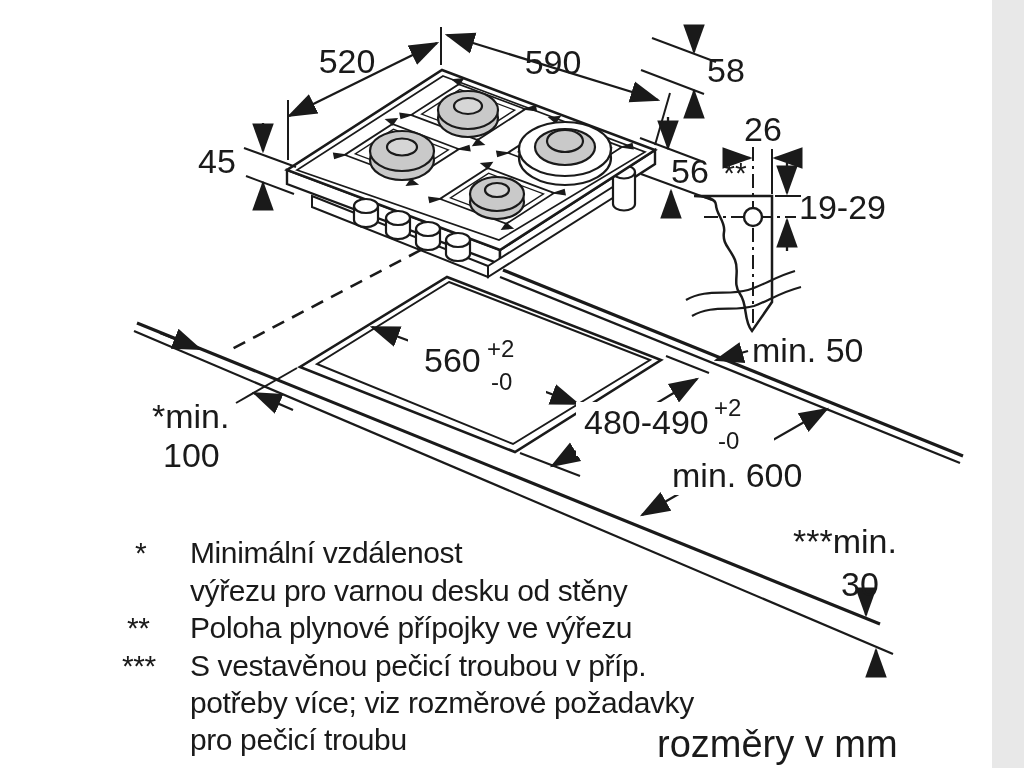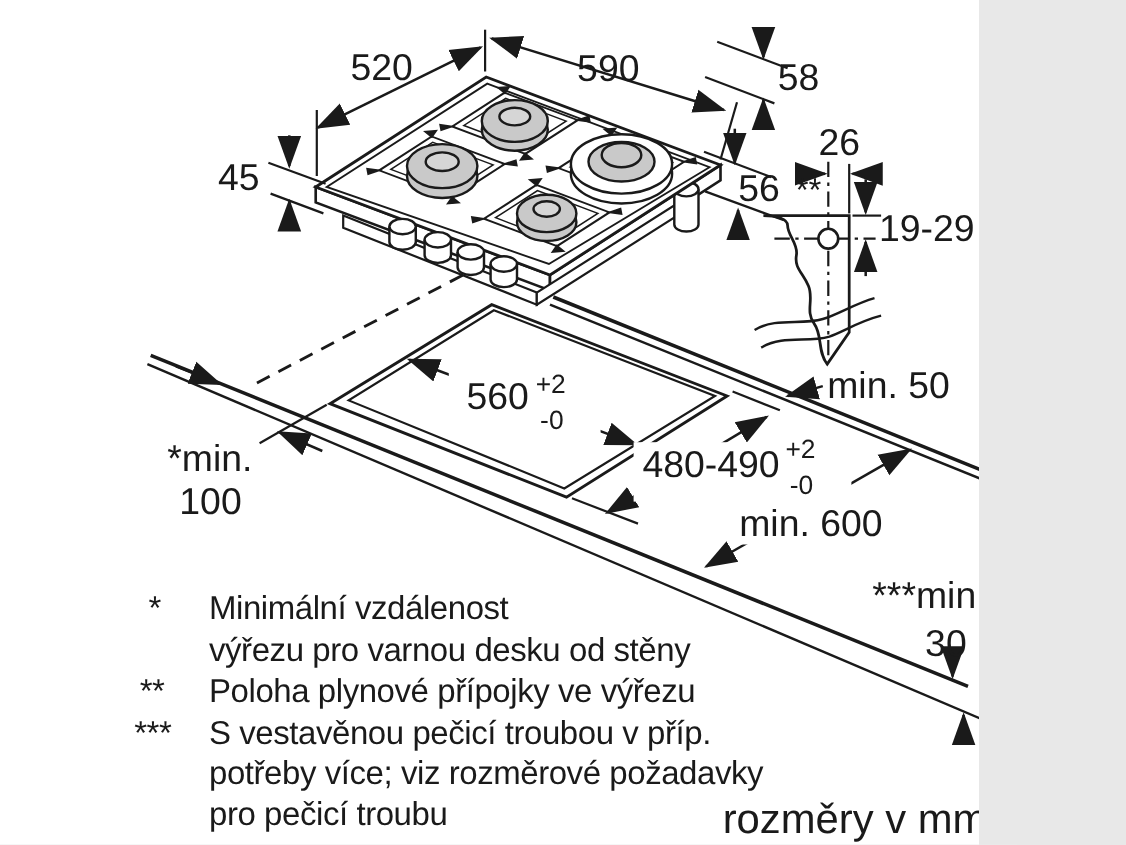--- a/index.html
+++ b/index.html
@@ -1,16 +1,16 @@
 <!DOCTYPE html>
 <html><head>
 <meta charset="utf-8">
 <style>
   html,body{margin:0;padding:0;background:#e8e8e8;}
-  #stage{position:relative;width:890px;height:768px;background:#ffffff;
+  #stage{position:relative;width:992px;height:768px;background:#ffffff;
          font-family:"Liberation Sans", sans-serif;overflow:hidden;}
   svg{position:absolute;left:0;top:0;}
   text{fill:#1a1a1a;}
   .dim{font-size:34px;}
   .dim-sm{font-size:24px;}
   .marker{font-size:30px;}
   .note{font-size:30px;letter-spacing:-0.4px;}
   .units{font-size:38px;}
 </style>
 </head>

